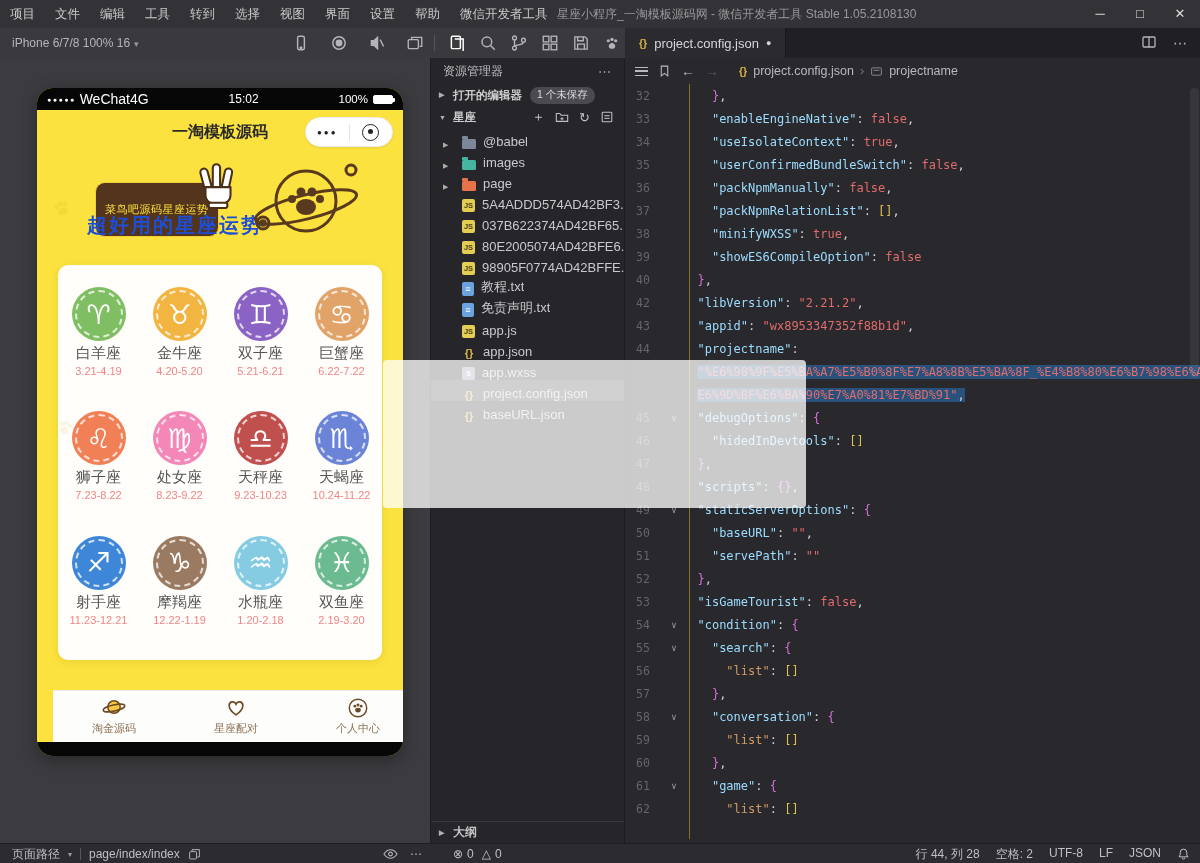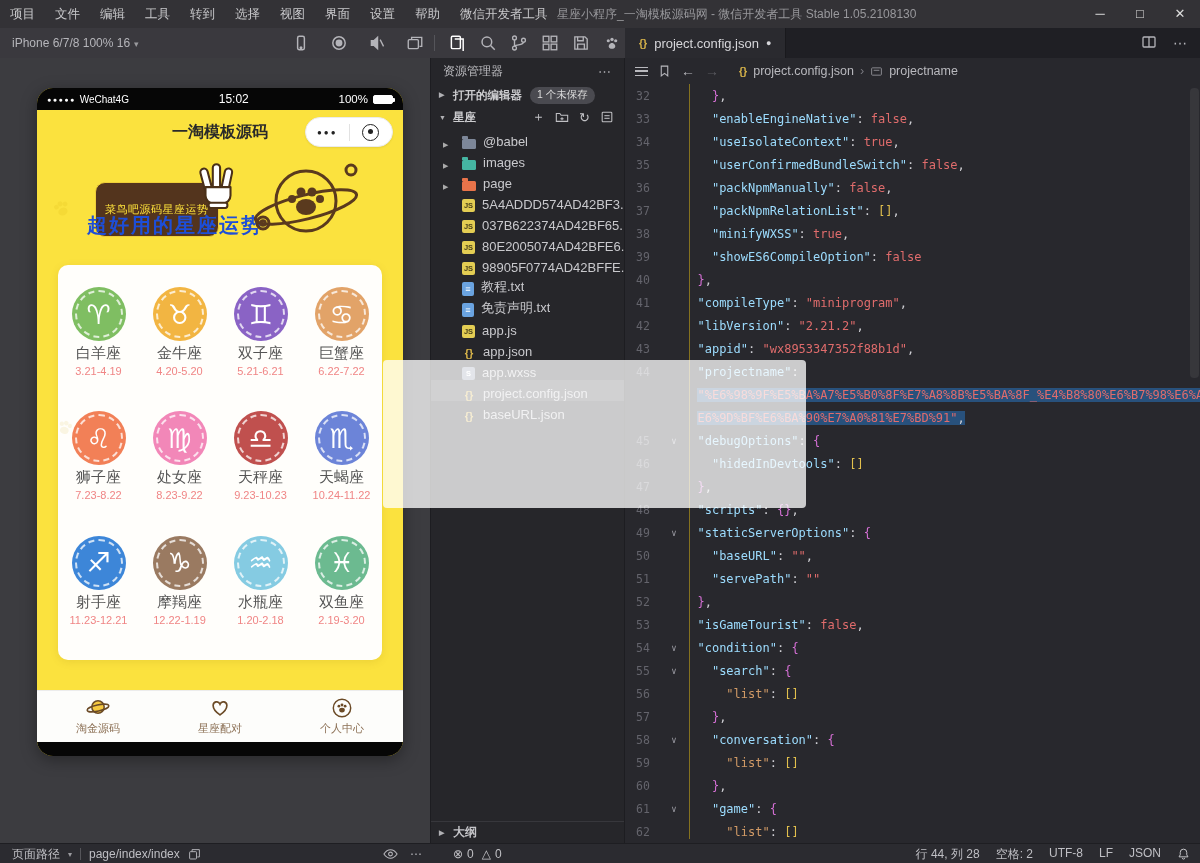--- a/index.html
+++ b/index.html
@@ -35,21 +35,21 @@
   .dirty-dot{font-size:9px;color:#d6d6da}
   #tabstrip-actions{margin-left:auto;display:flex;align-items:center;gap:14px;padding-right:12px;color:#b4b4b9}
   #tabstrip-actions .more{font-size:14px;letter-spacing:1px}
 
   
   #simulator{position:absolute;top:58px;left:0;width:430px;height:785px;background:#3c3c40}
   #phone{position:absolute;left:37px;top:30px;width:366px;height:668px;border-radius:16px;
          background:#fbe23e;overflow:hidden;box-shadow:0 4px 16px rgba(0,0,0,.35)}
   .p-status{height:22px;background:#060606;color:#fff;display:flex;align-items:center;padding:0 10px}
   .sig{font-size:7px;letter-spacing:1.5px;margin-right:4px}
-  .carrier{font-size:10px}
+  .carrier{font-size:14px}
   .p-time{flex:1;text-align:center;font-size:12px}
   .p-batt-txt{font-size:11.5px;margin-right:5px}
   .bat{width:20px;height:9px;border:1px solid #fff;border-radius:2px;background:#fff;position:relative}
   .bat::after{content:"";position:absolute;right:-3px;top:2px;width:2px;height:4px;background:#fff;border-radius:0 1px 1px 0}
   .p-nav{height:44px;position:relative}
   .p-nav-title{text-align:center;line-height:44px;font-size:16px;color:#2a2a2a;font-weight:600}
   .capsule{position:absolute;right:10px;top:7px;width:88px;height:30px;background:#fff;border:1px solid #ececec;
            border-radius:15px;display:flex;align-items:center;box-shadow:0 1px 2px rgba(0,0,0,.08)}
   .cap-dots{flex:1;text-align:center;color:#222;font-size:8px;letter-spacing:2px}
   .cap-div{width:1px;height:17px;background:#e2e2e2}
@@ -66,21 +66,21 @@
   
   .card{position:absolute;left:21px;top:177px;width:324px;height:395px;background:#fffefb;border-radius:10px;
         box-shadow:0 2px 8px rgba(120,90,0,.12);padding-top:22px;display:flex;flex-wrap:wrap}
   .z-cell{width:81px;height:122px;display:flex;flex-direction:column;align-items:center}
   .z-icon{width:54px;height:54px;border-radius:50%;position:relative;display:flex;align-items:center;justify-content:center;flex:none}
   .z-icon::after{content:"";position:absolute;inset:3px;border:2px dashed rgba(255,255,255,.75);border-radius:50%}
   .z-glyph{color:#fff;font-size:27px;line-height:1;font-family:"DejaVu Sans",sans-serif}
   .z-name{margin-top:3px;font-size:15px;color:#555}
   .z-date{margin-top:2px;font-size:11px;color:#f08585}
   
-  .p-tabbar{position:absolute;left:0;top:602px;width:366px;height:52px;background:#fdfdfb;border-top:1px solid #ececec;display:flex}
+  .p-tabbar{position:absolute;left:16px;top:602px;width:366px;height:52px;background:#fdfdfb;border-top:1px solid #ececec;display:flex}
   .p-tab{flex:1;display:flex;flex-direction:column;align-items:center;justify-content:center;gap:2px}
   .p-tab-label{font-size:11px;color:#8b6f54}
   .p-bottom-band{position:absolute;left:0;top:654px;width:366px;height:14px;background:#060606}
 
   
   #explorer{position:absolute;top:58px;left:430px;width:195px;height:785px;background:#26262a;
             border-left:1px solid #1d1d21;border-right:1px solid #1d1d21}
   .ex-header{height:26px;display:flex;align-items:center;padding:0 12px;font-size:12px;color:#bbbbbf}
   .ex-header .more{margin-left:auto;font-size:13px;letter-spacing:1px;color:#b4b4b9}
   .ex-row{height:22px;display:flex;align-items:center;font-size:11.5px;font-weight:bold;color:#cccccf}
@@ -654,25 +654,20 @@
         <span class="ln">39</span>
         <span class="fold"></span>
         <span class="ctext">    <span class="tok k">"showES6CompileOption"</span><span class="tok p">: </span><span class="tok v">false</span></span>
       </div>
       <div class="crow">
         <span class="ln">40</span>
         <span class="fold"></span>
         <span class="ctext">  <span class="tok c">}</span><span class="tok p">,</span></span>
       </div>
       <div class="crow">
-        <span class="ln">41</span>
-        <span class="fold"></span>
-        <span class="ctext">  <span class="tok k">"compileType"</span><span class="tok p">: </span><span class="tok v">"miniprogram"</span><span class="tok p">,</span></span>
-      </div>
-      <div class="crow">
         <span class="ln">42</span>
         <span class="fold"></span>
         <span class="ctext">  <span class="tok k">"libVersion"</span><span class="tok p">: </span><span class="tok v">"2.21.2"</span><span class="tok p">,</span></span>
       </div>
       <div class="crow">
         <span class="ln">43</span>
         <span class="fold"></span>
         <span class="ctext">  <span class="tok k">"appid"</span><span class="tok p">: </span><span class="tok v">"wx8953347352f88b1d"</span><span class="tok p">,</span></span>
       </div>
       <div class="crow">

